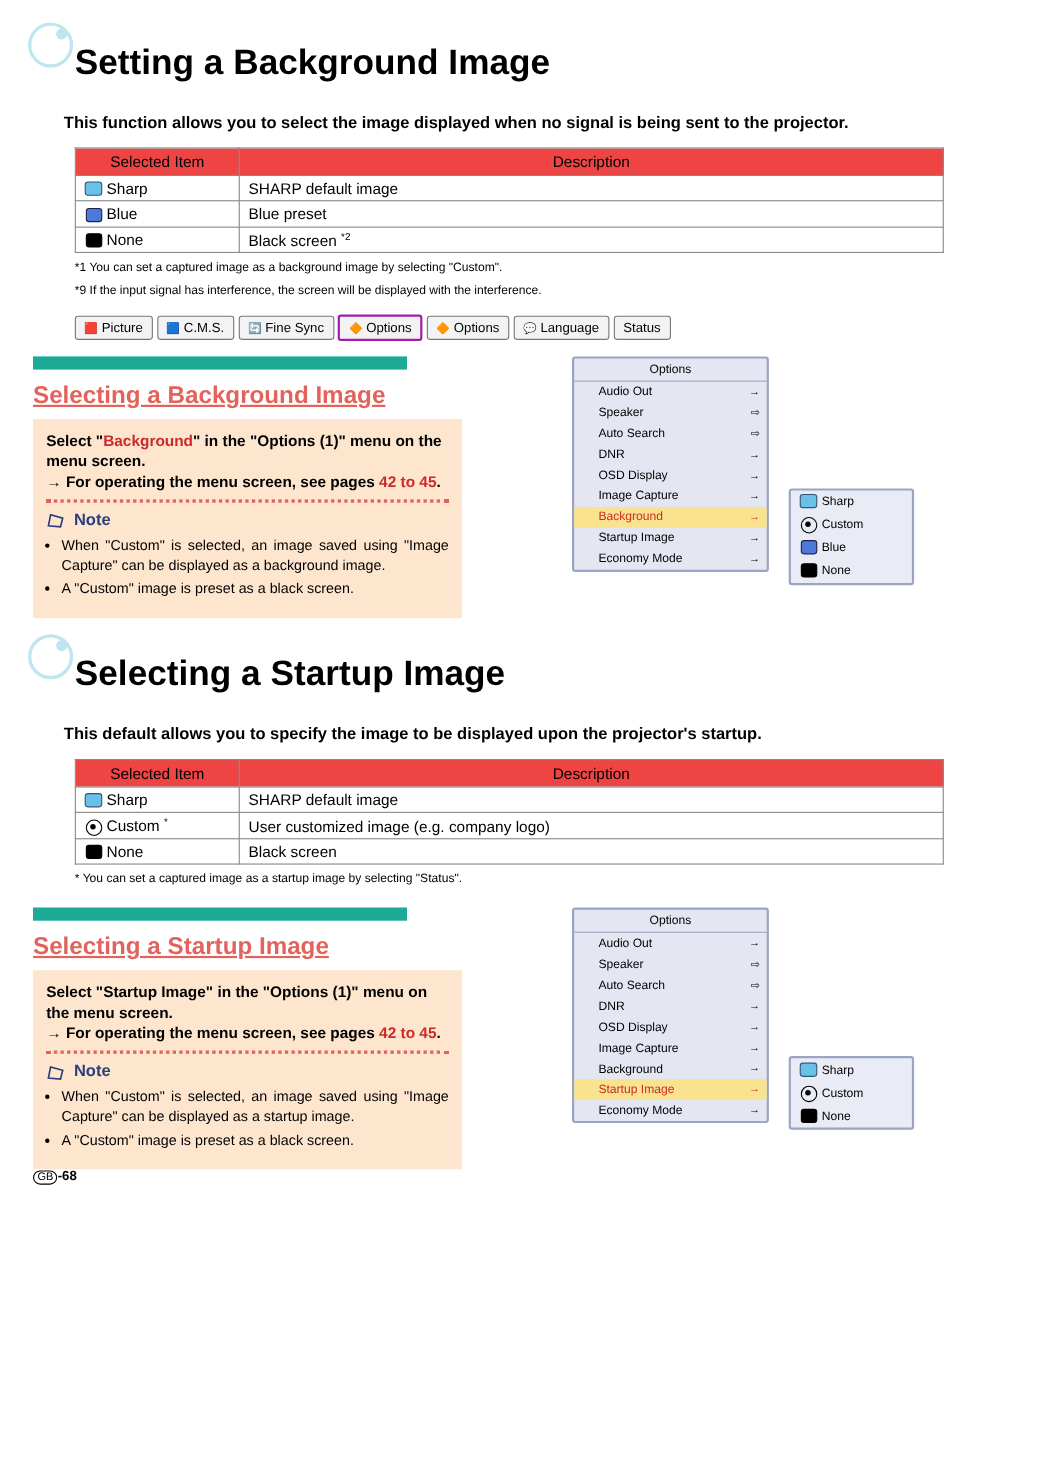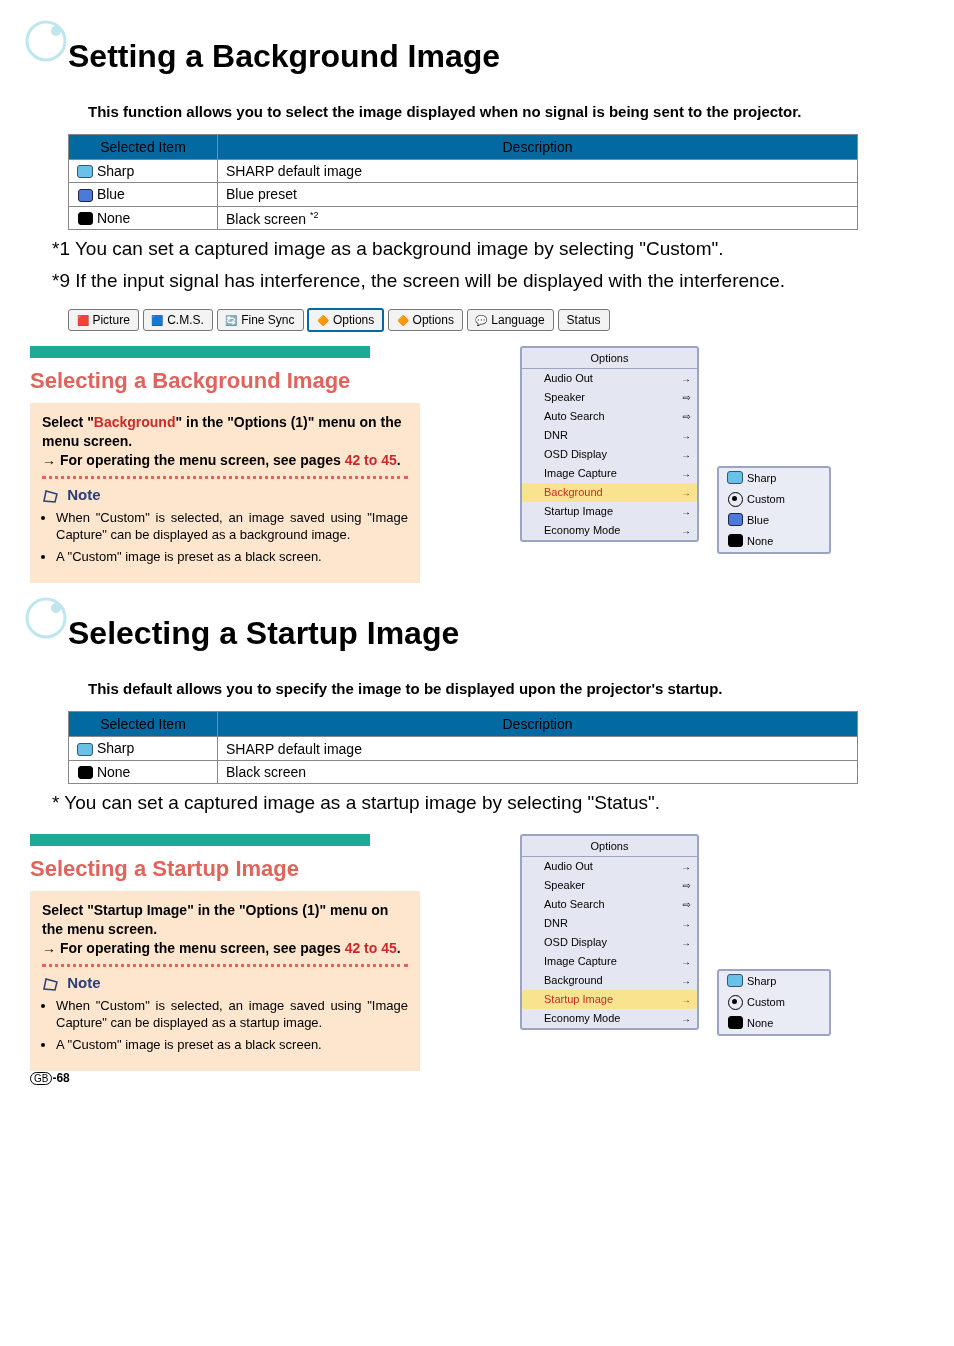--- a/index.html
+++ b/index.html
@@ -24,63 +24,63 @@
   }
   .section-title {
     font-size: 32px;
     font-weight: bold;
     margin: 0 0 28px 38px;
     padding-top: 8px;
   }
   .intro {
     font-weight: bold;
     font-size: 15px;
-    margin: 18px 0 14px 58px;
+    margin: 18px 0 14px 28px;
   }
   
   table.spec {
     border-collapse: collapse;
     margin-left: 38px;
     width: 790px;
     font-size: 14px;
   }
   table.spec th {
-    background: #0369a1;
+    background: #ef4444;
     font-weight: normal;
     text-align: center;
     padding: 4px 8px;
     border: 1px solid #888;
   }
   table.spec td {
     border: 1px solid #888;
     padding: 3px 8px;
   }
   table.spec td.col1 {
     width: 132px;
   }
   .footnote {
-    font-size: 19px;
-    margin: 6px 0 0 22px;
+    font-size: 11px;
+    margin: 6px 0 0 38px;
     line-height: 1.35;
   }
   
   .tab-strip {
     margin: 14px 0 0 38px;
   }
   .tab {
     display: inline-block;
     border: 1px solid #777;
     background: #f3f3f3;
     padding: 3px 8px;
     font-size: 12px;
     border-radius: 3px;
     vertical-align: middle;
   }
   .tab.highlighted {
-    border: 2px solid #0369a1;
+    border: 2px solid #a21caf;
   }
   .tab .ticon {
     display: inline-block;
     vertical-align: middle;
     margin-right: 3px;
   }
   
   .columns {
     display: flex;
     margin-top: 14px;
@@ -97,20 +97,21 @@
     height: 12px;
     width: 340px;
     background: #1ca995;
   }
   .sub-heading {
     color: #e2635b;
     font-size: 22px;
     font-weight: bold;
     margin: 10px 0 10px 0;
     line-height: 1.15;
+    text-decoration: underline;
   }
   .peach-box {
     background: #fde5ce;
     padding: 10px 12px 14px 12px;
     font-size: 14px;
     line-height: 1.35;
   }
   .peach-box .bold { font-weight: bold; }
   .peach-box .red { color: #cc2a2a; font-weight: bold; }
   .arrow { font-family: inherit; }
@@ -353,20 +354,24 @@
     <th>Selected Item</th>
     <th>Description</th>
   </tr>
     </thead>
   <tbody id="table2-body">
       <tr>
         <td class="col1"><span class="mini-icon"><span class="sharp-ic"></span></span> Sharp </td>
         <td>SHARP default image </td>
       </tr>
       <tr>
+        <td class="col1"><span class="mini-icon"><span class="custom-ic"></span></span> Custom <span class="sup">*</span></td>
+        <td>User customized image (e.g. company logo) </td>
+      </tr>
+      <tr>
         <td class="col1"><span class="mini-icon"><span class="none-ic"></span></span> None </td>
         <td>Black screen </td>
       </tr>
     </tbody>
 </table>
 
 <div class="footnote">* You can set a captured image as a startup image by selecting "Status".</div>
 
 <div class="columns" style="margin-top:18px">
   <div class="col-left">

